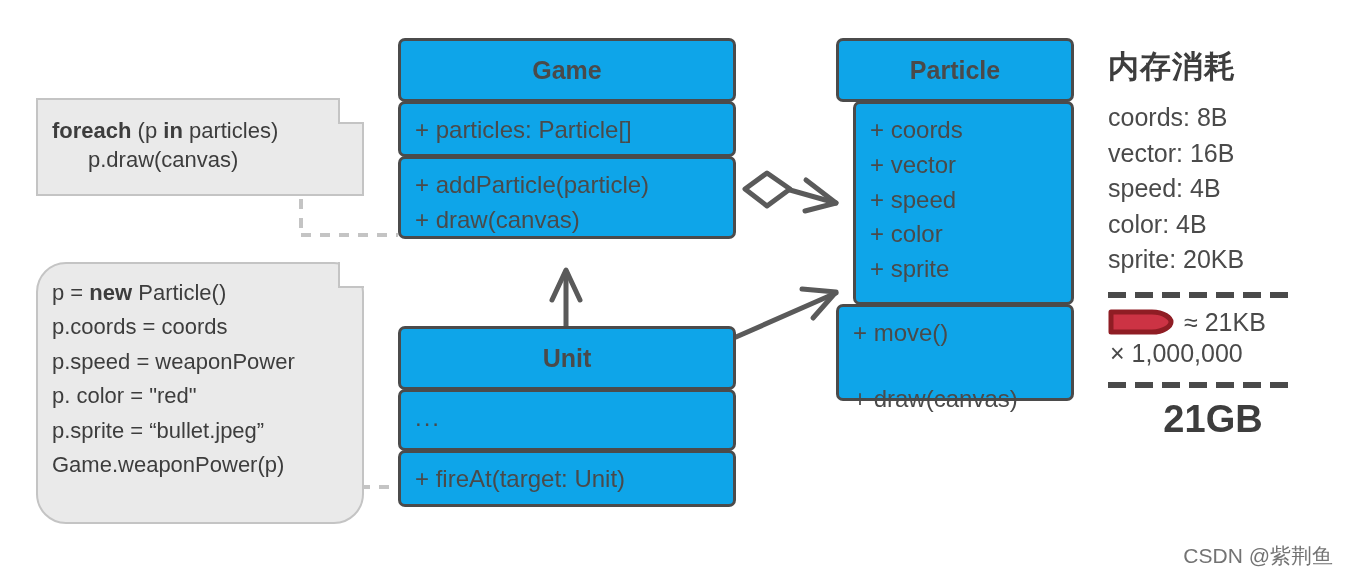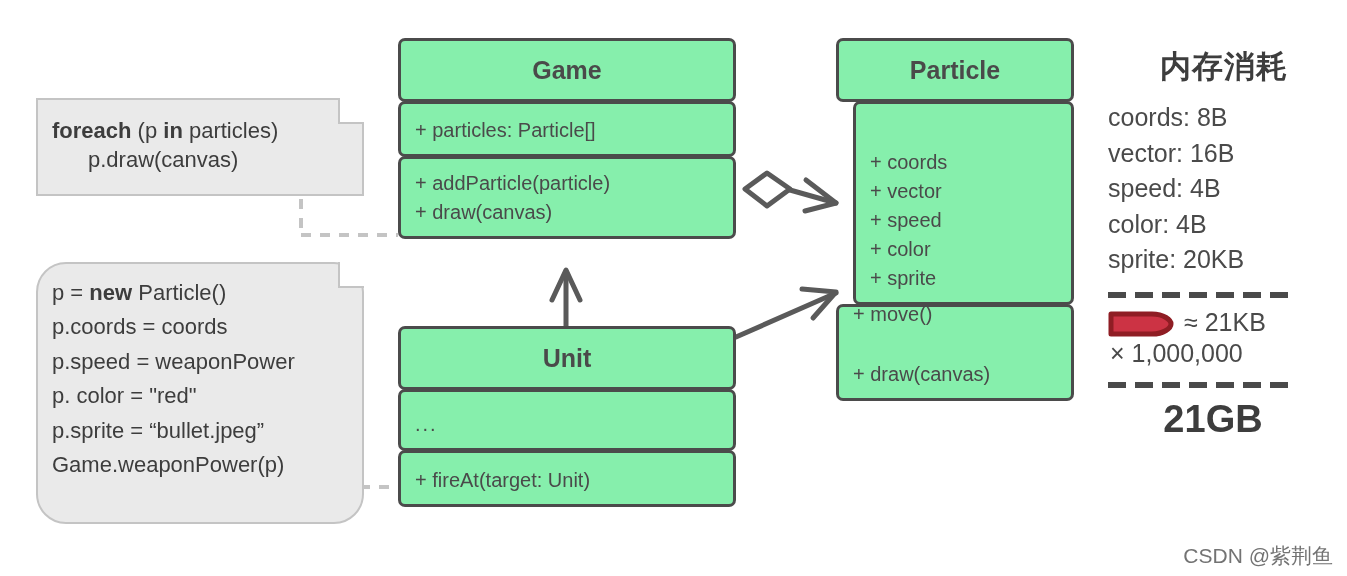--- a/index.html
+++ b/index.html
@@ -66,41 +66,41 @@
   #note-fire .note-body { padding-top: 14px; }
   #note-fire .note-line { margin: 0 0 5px 0; }
 
   
   .uml {
     position: absolute;
     box-sizing: border-box;
   }
   .uml .compartment {
     box-sizing: border-box;
-    background: #86efac;
+    background: #0ea5e9;
     border: 3px solid #4b4b4b;
     border-radius: 7px;
     color: #4a4a4a;
     position: relative;
   }
   .uml .compartment + .compartment { margin-top: -1px; }
   .uml .title {
     font-weight: bold;
     font-size: 25px;
     text-align: center;
     display: flex;
     align-items: center;
     justify-content: center;
   }
   .uml .members {
-    font-size: 20px;
+    font-size: 24px;
     padding: 9px 25px 9px 14px;
     display: flex;
     flex-direction: column;
-    justify-content: flex-end;
+    justify-content: flex-start;
   }
   .uml .members div { white-space: pre; line-height: 1.45; }
   .uml .ellipsis { letter-spacing: 2px; }
 
   #cls-game  { left: 398px; top: 38px;  width: 338px; }
   #cls-game  .title    { height: 64px; }
   #cls-game  .attrs    { height: 56px; }
   #cls-game  .methods  { height: 83px; }
 
   #cls-particle { left: 836px; top: 38px; width: 238px; }
@@ -129,37 +129,36 @@
     top: 46px;
     width: 232px;
     color: #4a4a4a;
   }
   #panel .panel-title {
     font-size: 31px;
     font-weight: bold;
     color: #3d3d3d;
     margin-bottom: 12px;
     letter-spacing: 1px;
-    text-align: center;
   }
   #panel .mem-line {
     font-size: 25px;
     line-height: 1.42;
     white-space: pre;
   }
   .dash-rule {
     height: 6px;
     margin: 14px 0 10px 0;
     width: 186px;
     background-image: repeating-linear-gradient(to right,
       #4a4a4a 0px, #4a4a4a 18px, rgba(0,0,0,0) 18px, rgba(0,0,0,0) 27px);
   }
   #panel .calc-row {
     display: flex;
-    align-items: flex-end;
+    align-items: center;
     font-size: 25px;
     white-space: pre;
     margin-bottom: 2px;
   }
   .bullet-icon {
     width: 66px;
     height: 26px;
     margin-right: 10px;
     flex: 0 0 auto;
   }

